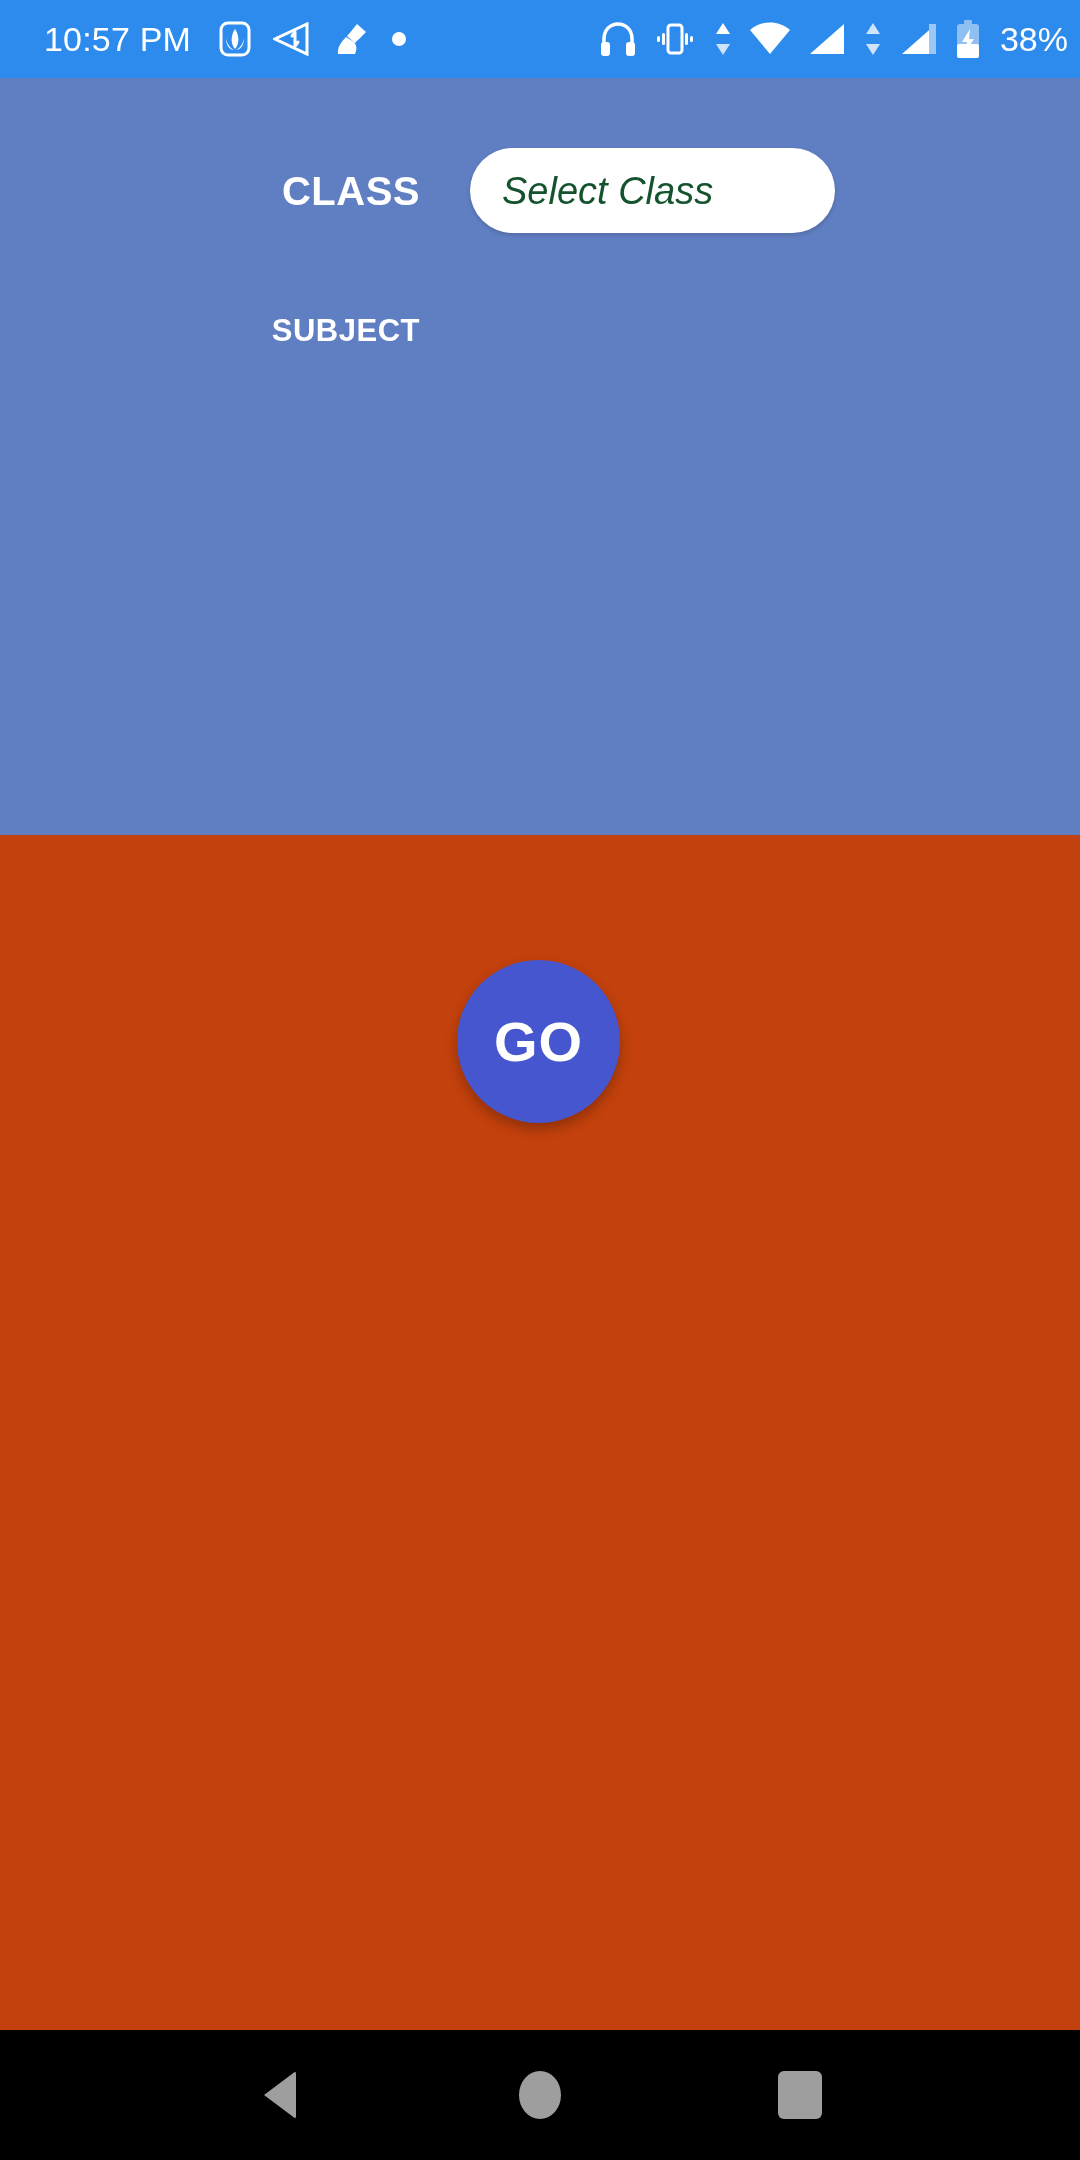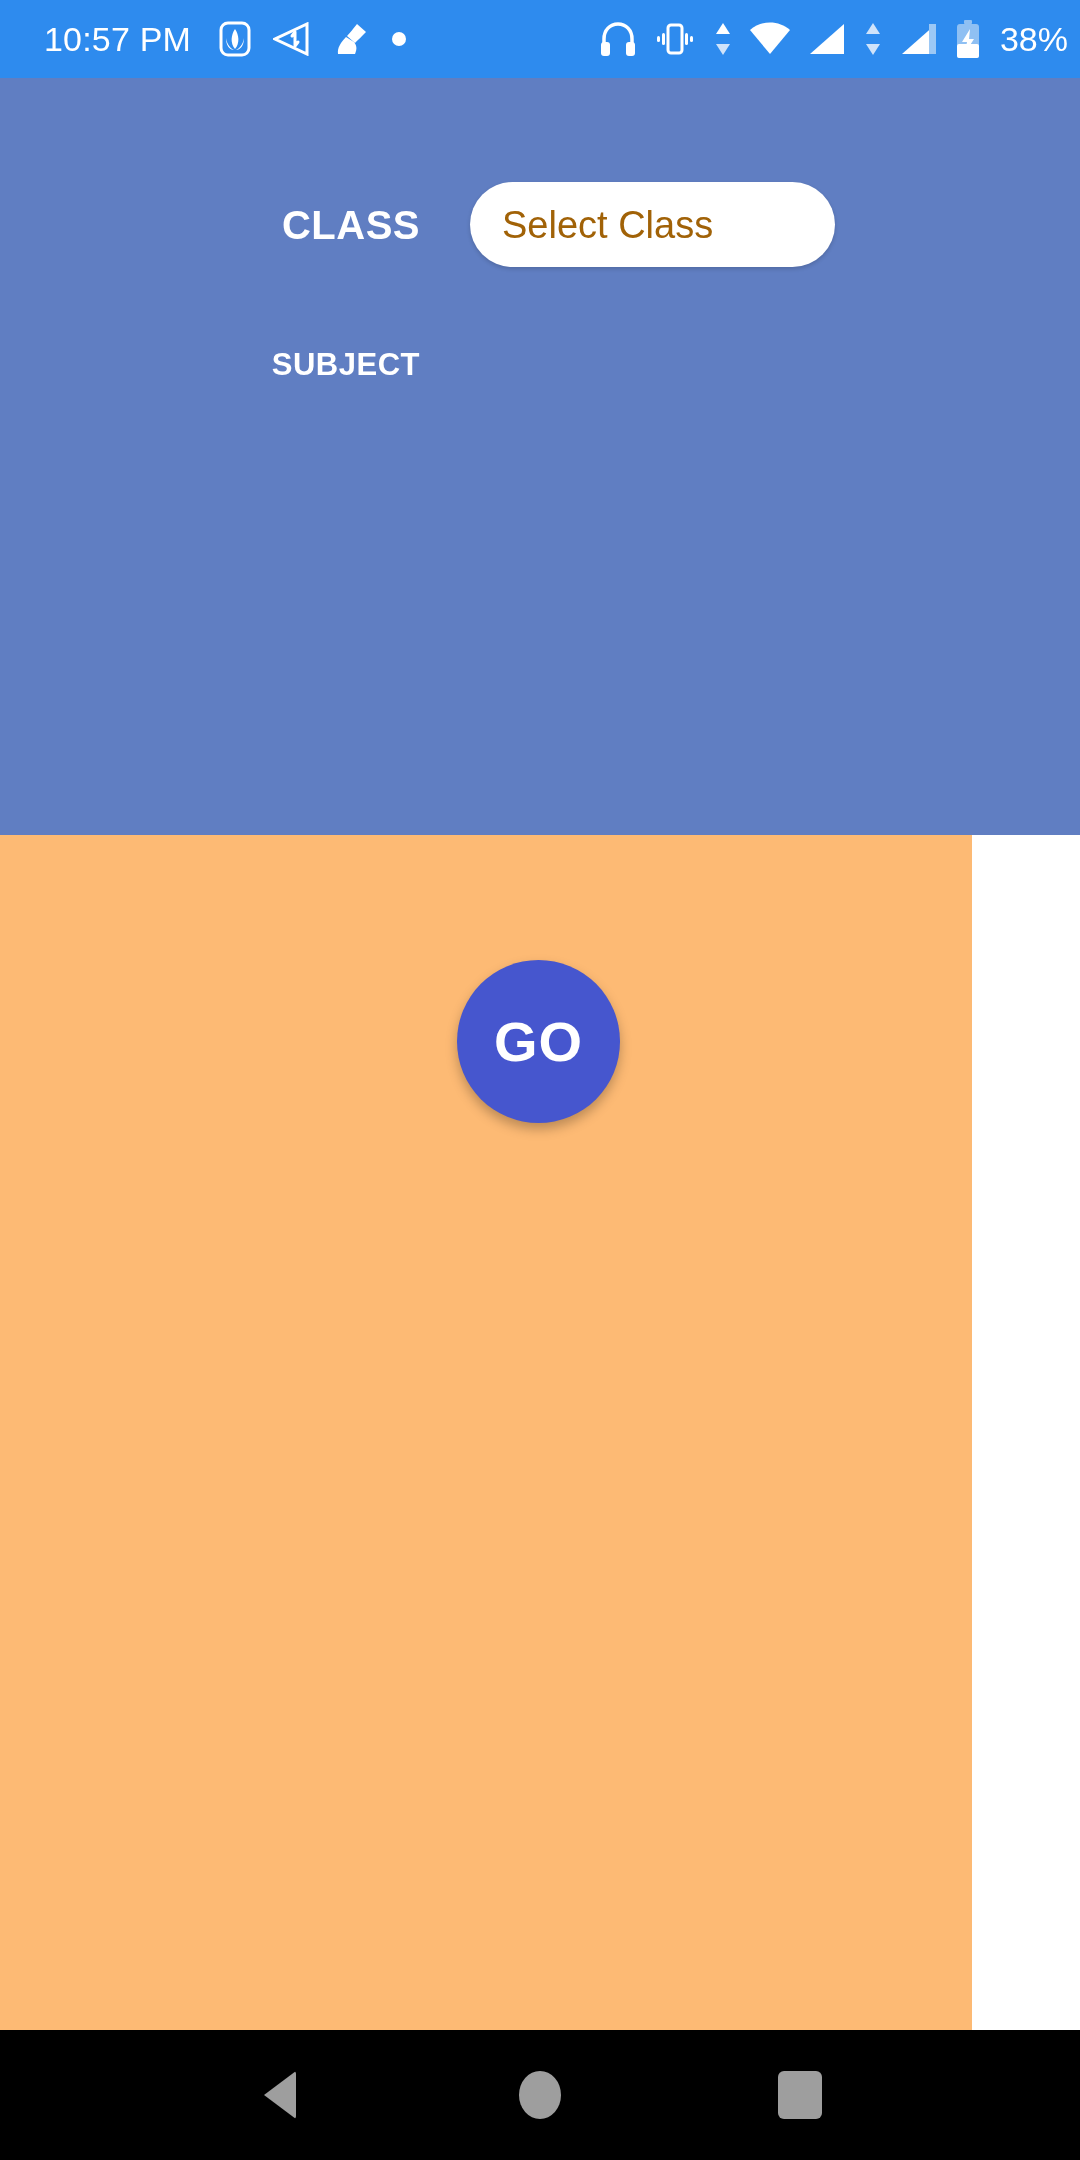--- a/index.html
+++ b/index.html
@@ -41,21 +41,21 @@
   #battery-text {
     font-size:34px; font-weight:400; margin-left:3px;
     white-space:nowrap;
   }
 
   
   #selector-panel {
     position:absolute; top:78px; left:0;
     width:1080px; height:757px;
     background:#607EC2;
-    padding-top:104px;
+    padding-top:70px;
   }
   .field-row {
     display:flex; align-items:center;
     height:85px;
     margin-bottom:50px;
   }
   .field-row:last-child { margin-bottom:0; }
   .field-label {
     width:470px;
     text-align:right;
@@ -78,31 +78,32 @@
     width:365px; height:85px;
     background:#ffffff;
     border-radius:43px;
     display:flex; align-items:center;
     padding-left:32px;
     box-shadow:0 2px 4px rgba(0,0,0,0.16);
     cursor:pointer;
   }
   .dropdown-pill .pill-text {
     font-size:38px;
-    color:#a16207;
+    color:#14532d;
     font-weight:400;
     white-space:nowrap;
     line-height:1;
+    font-style:italic;
   }
 
   
   #content-area {
     position:absolute; top:835px; left:0;
-    width:972px; height:1195px;
-    background:#fdba74;
+    width:1080px; height:1195px;
+    background:#c2410c;
   }
   #go-button {
     position:absolute;
     left:457px; top:125px;
     width:163px; height:163px;
     border-radius:50%;
     background:#4656CE;
     display:flex; align-items:center; justify-content:center;
     box-shadow:0 6px 12px rgba(0,0,0,0.26);
     cursor:pointer;

